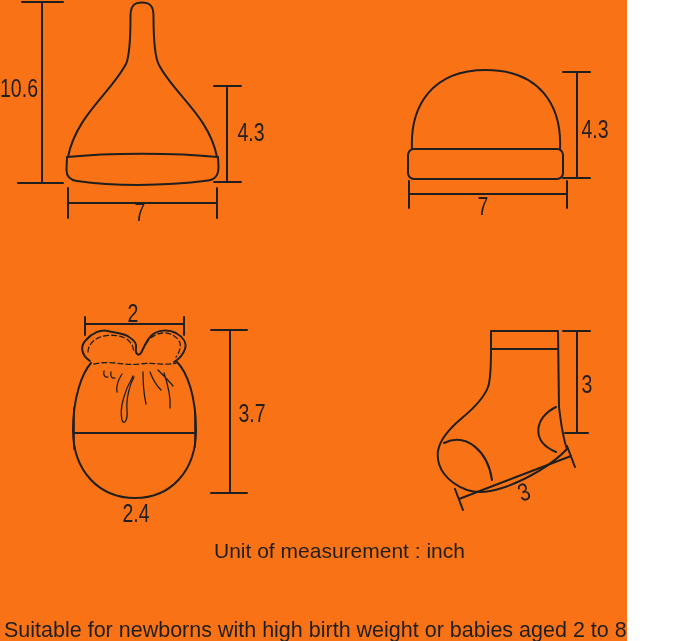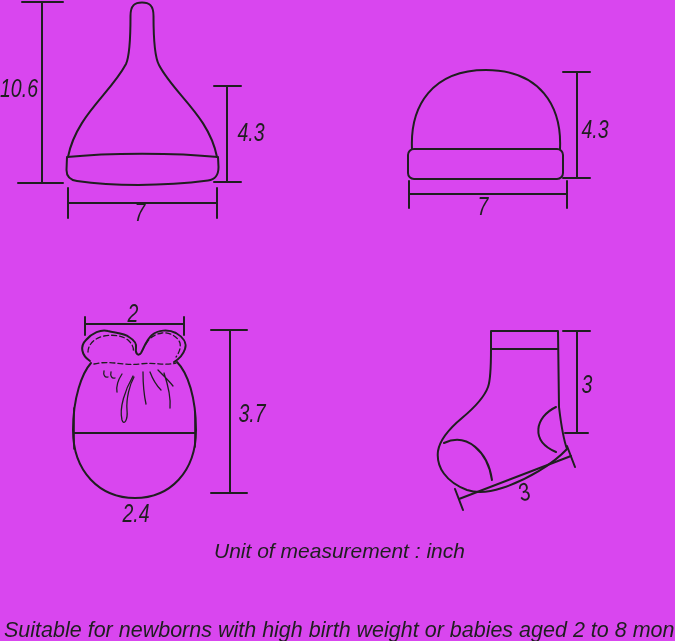--- a/index.html
+++ b/index.html
@@ -1,18 +1,18 @@
 <!DOCTYPE html>
 <html><head>
 <meta charset="utf-8">
 <style>
   html,body{margin:0;padding:0;background:#fff;}
   .canvas{
-    position:relative;width:675px;height:641px;background:#d946ef;
-    font-family:"Liberation Sans",sans-serif;color:#1f1f1f;overflow:hidden;font-style:italic;
+    position:relative;width:627px;height:641px;background:#f97316;
+    font-family:"Liberation Sans",sans-serif;color:#1f1f1f;overflow:hidden;
   }
   .art{position:absolute;left:0;top:0;}
   .dim-label{
     position:absolute;font-size:25px;line-height:1;white-space:nowrap;
     transform:translate(-50%,-50%) scaleX(0.78);color:#1f1f1f;
   }
   .dim-label.rot{transform:translate(-50%,-50%) rotate(-20deg) scaleX(0.82);}
   .unit-note{
     position:absolute;left:0;top:540px;width:679px;text-align:center;
     font-size:21px;line-height:22px;color:#1f1f1f;

